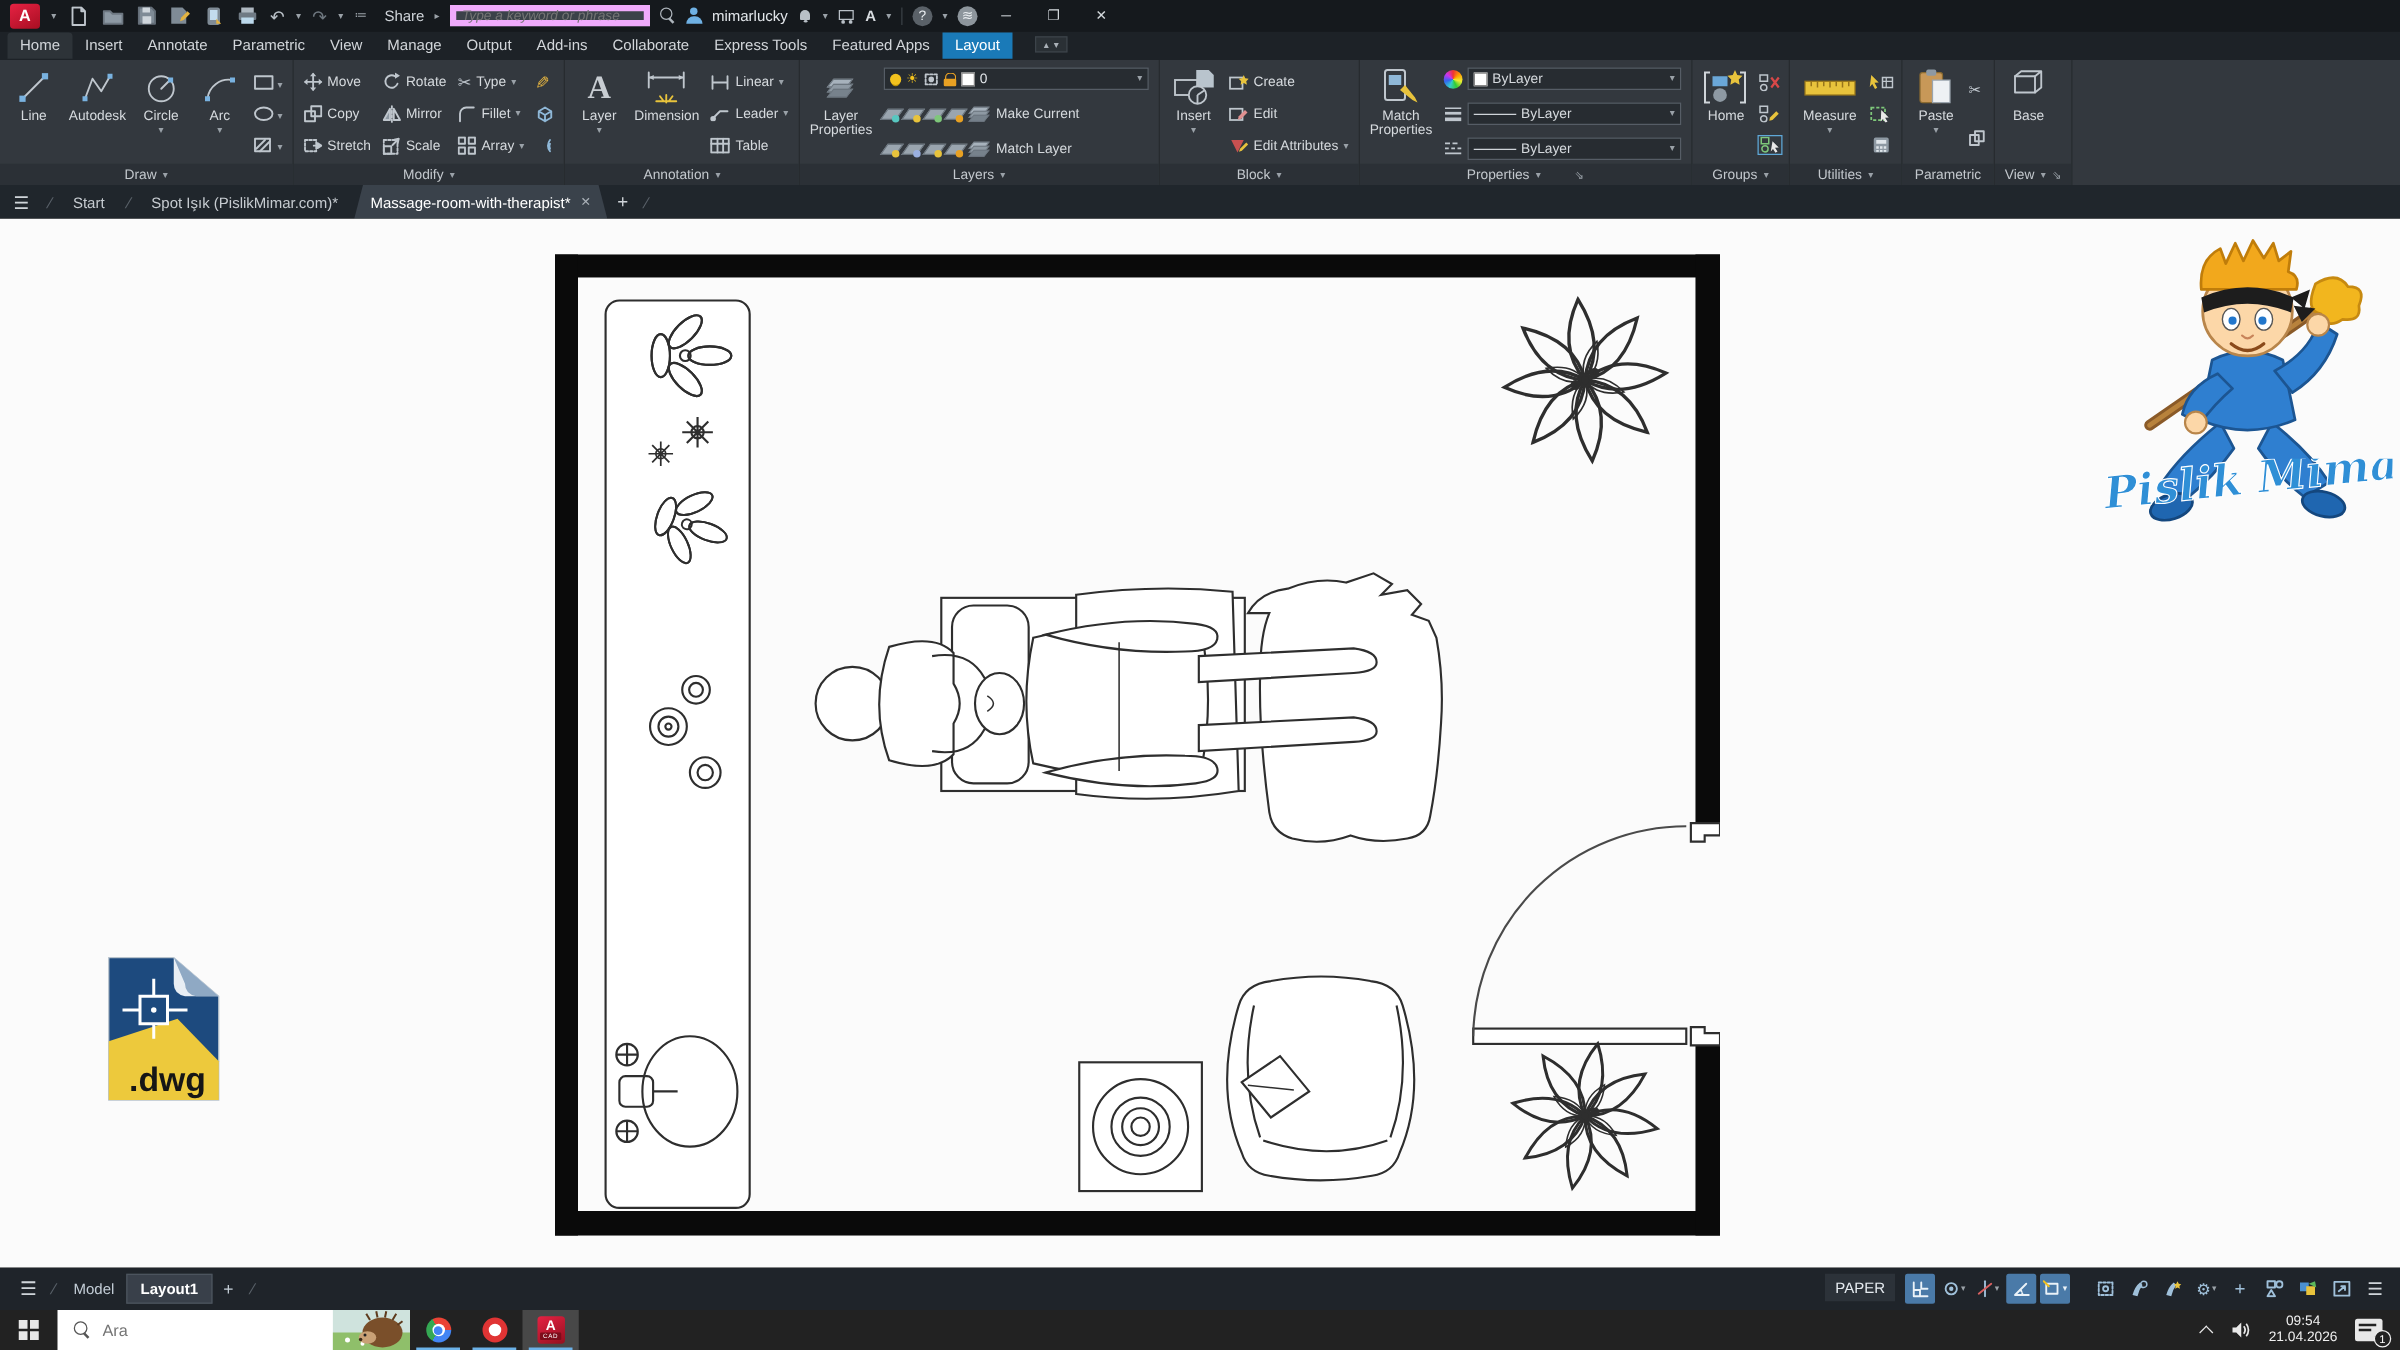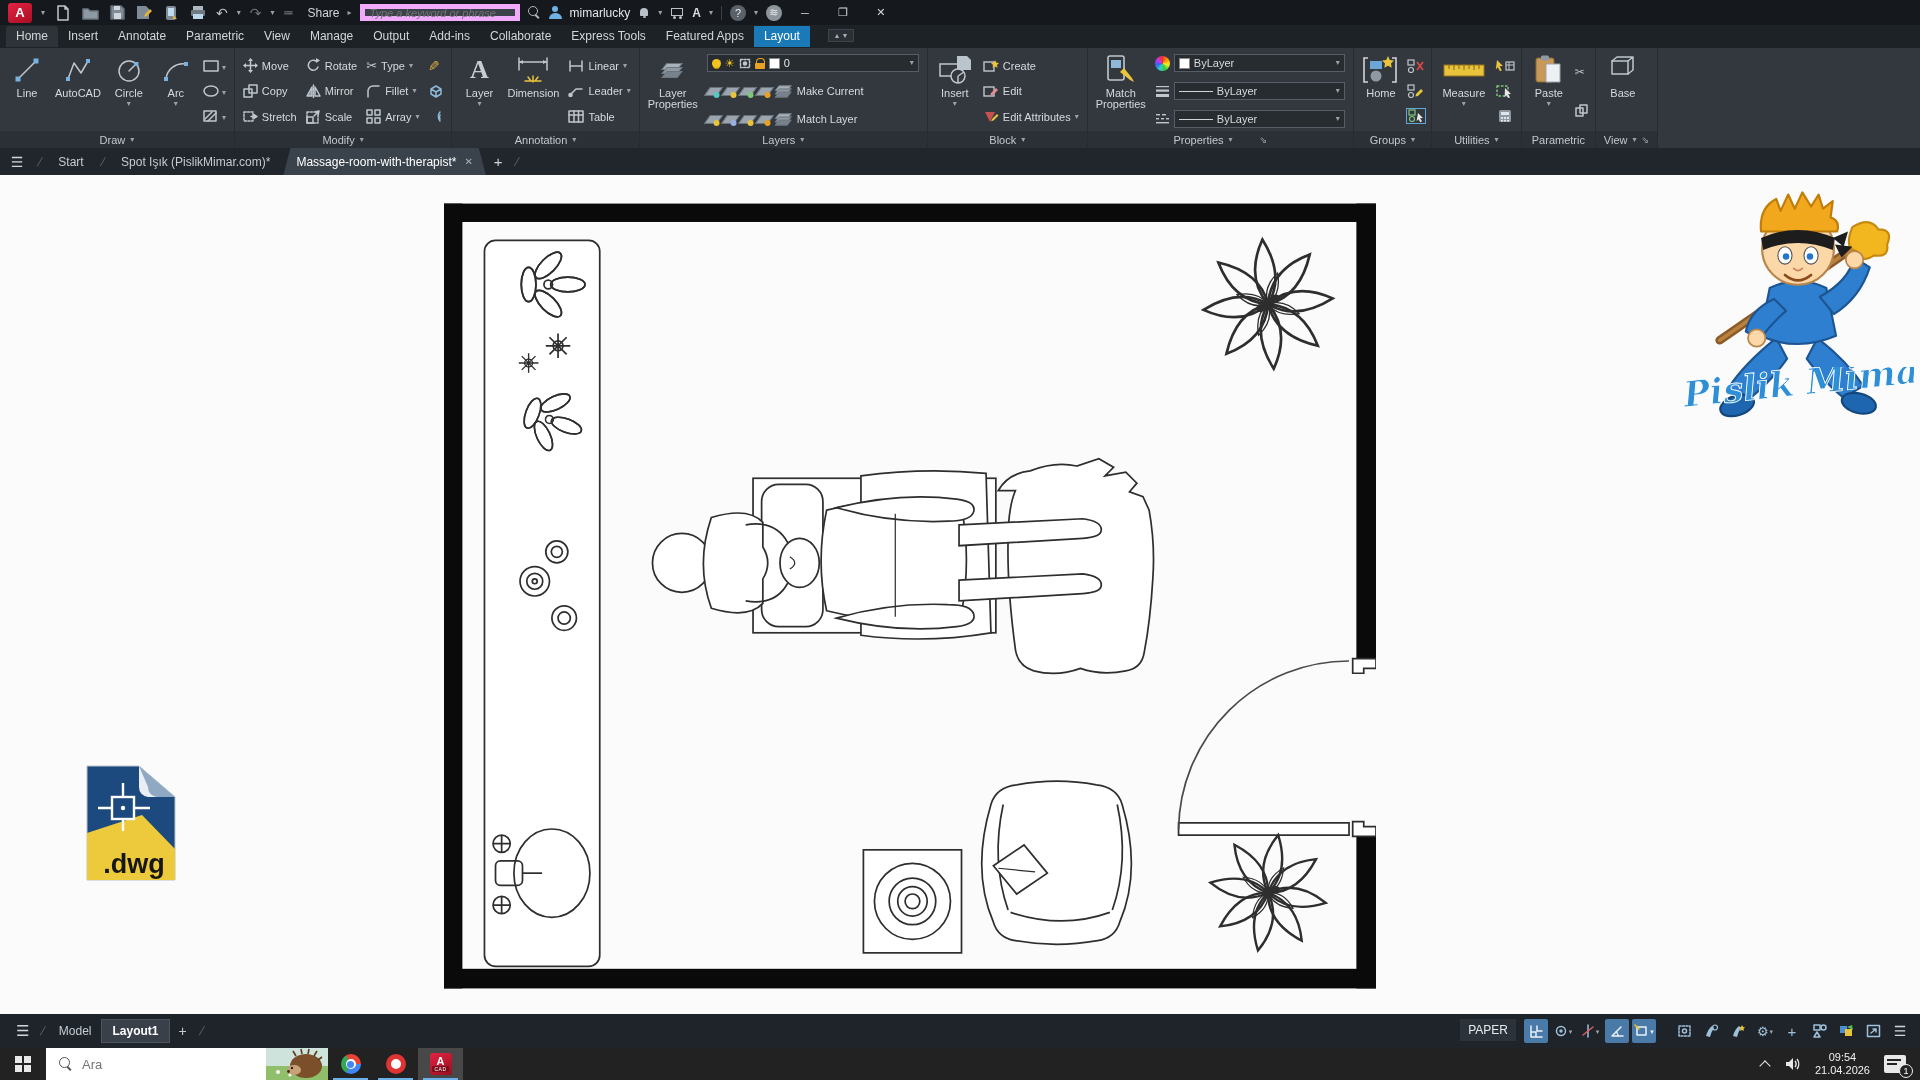--- a/index.html
+++ b/index.html
@@ -257,21 +257,21 @@
           <span class="blab">Line</span>
         </div>
         <div class="bigbtn">
           <span class="bic">
               <svg width="30" height="30" class="isvg">
                 <polyline points="5,24 11,8 18,18 25,6"></polyline>
                 <rect x="3" y="22" width="4" height="4" fill="#79b2e0" stroke="none"></rect>
                 <rect x="23" y="4" width="4" height="4" fill="#79b2e0" stroke="none"></rect>
               </svg>
             </span>
-          <span class="blab">AutoCAD</span>
+          <span class="blab">Autodesk</span>
         </div>
         <div class="bigbtn">
           <span class="bic">
               <svg width="30" height="30" class="isvg">
                 <circle cx="15" cy="16" r="10"></circle>
                 <line x1="15" y1="16" x2="22" y2="9"></line>
                 <rect x="20.5" y="7" width="4" height="4" fill="#79b2e0" stroke="none"></rect>
               </svg>
             </span>
           <span class="blab">Circle</span>

